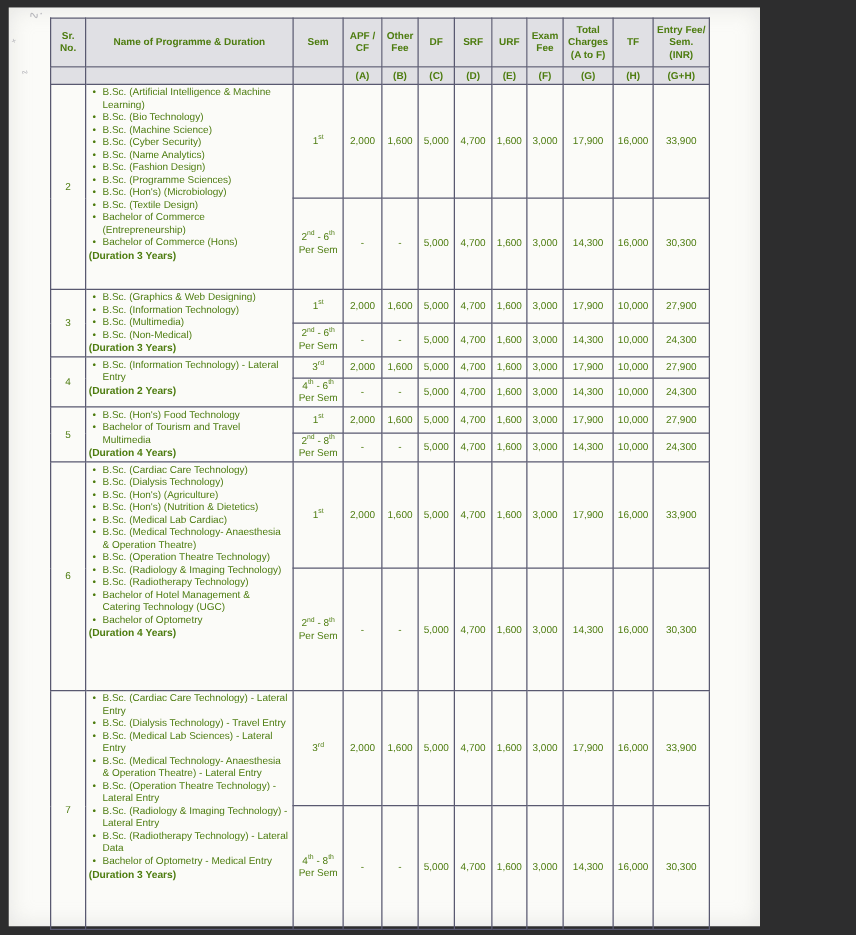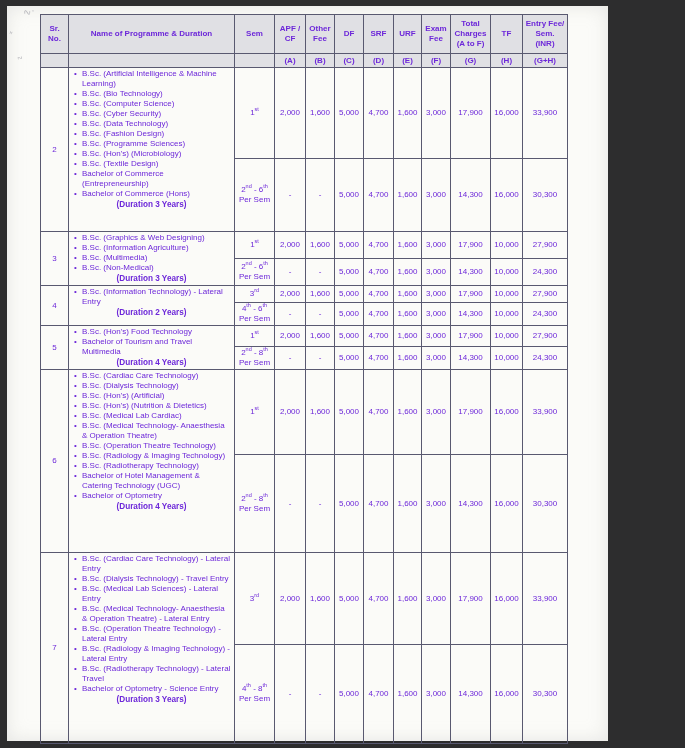--- a/index.html
+++ b/index.html
@@ -5,33 +5,33 @@
   html,body{margin:0;padding:0;}
   .scene{position:relative;width:685px;height:748px;background:#2d2d2e;overflow:hidden;
          font-family:"Liberation Sans",sans-serif;}
   .paper{position:absolute;left:7px;top:6px;width:601px;height:735px;background:#fbfbf8;
          box-shadow:inset 0 0 18px rgba(190,190,185,.35);}
   .pencil{position:absolute;color:rgba(105,105,120,.45);font-size:10px;pointer-events:none;}
   .pencil1{left:16px;top:0px;transform:rotate(-18deg);}
   .pencil2{left:2px;top:24px;transform:rotate(24deg);font-size:8px;}
   .pencil3{left:10px;top:48px;transform:rotate(-40deg);font-size:7px;}
   table.fee{border-collapse:collapse;position:absolute;left:33px;top:8px;width:527px;
-            table-layout:fixed;color:#6d28d9;}
+            table-layout:fixed;color:#4d7c0f;}
   table.fee th,table.fee td{border:1px solid #595970;padding:1px 2px;font-size:8px;
             line-height:1.25;overflow:hidden;}
   table.fee thead th{background:#e0e0e4;font-weight:bold;white-space:pre-line;
             text-align:center;vertical-align:middle;padding:1px 1px;}
   tr.hrow1 th{height:36px;}
   tr.hrow2 th{height:11px;padding:0;font-size:8px;}
   td.sr-cell{text-align:center;vertical-align:middle;font-size:8.5px;}
   td.programme-cell{vertical-align:top;padding:2px 2px 1px 4px;}
   ul.prog{margin:0;padding:0 0 0 11px;list-style:none;}
   ul.prog li{position:relative;margin:0;}
   ul.prog li::before{content:"\2022";position:absolute;left:-8px;top:-0.5px;font-size:8px;}
-  .duration{font-weight:bold;text-align:center;font-size:8.2px;margin-top:0.5px;}
+  .duration{font-weight:bold;text-align:left;font-size:8.2px;margin-top:0.5px;}
   td.sem-cell{text-align:center;vertical-align:middle;}
   td.val-cell{text-align:center;vertical-align:middle;font-size:8.3px;}
   sup{font-size:5.5px;line-height:0;vertical-align:super;}
   
   tbody tr:nth-child(1){height:91px;}  tbody tr:nth-child(2){height:73px;}
   tbody tr:nth-child(3){height:27px;}  tbody tr:nth-child(4){height:27px;}
   tbody tr:nth-child(5){height:17px;}  tbody tr:nth-child(6){height:16px;}
   tbody tr:nth-child(7){height:21px;}  tbody tr:nth-child(8){height:22px;}
   tbody tr:nth-child(9){height:85px;}  tbody tr:nth-child(10){height:98px;}
   tbody tr:nth-child(11){height:92px;} tbody tr:nth-child(12){height:99px;}
@@ -98,23 +98,23 @@
           <th>(G+H)</th>
         </tr>
       </thead>
       <tbody>
           <tr>
             <td class="sr-cell" rowspan="2">2</td>
             <td class="programme-cell" rowspan="2">
               <ul class="prog">
                 <li>B.Sc. (Artificial Intelligence &amp; Machine Learning)</li>
                 <li>B.Sc. (Bio Technology)</li>
-                <li>B.Sc. (Computer Science)</li>
+                <li>B.Sc. (Machine Science)</li>
                 <li>B.Sc. (Cyber Security)</li>
-                <li>B.Sc. (Data Technology)</li>
+                <li>B.Sc. (Name Analytics)</li>
                 <li>B.Sc. (Fashion Design)</li>
                 <li>B.Sc. (Programme Sciences)</li>
                 <li>B.Sc. (Hon's) (Microbiology)</li>
                 <li>B.Sc. (Textile Design)</li>
                 <li>Bachelor of Commerce (Entrepreneurship)</li>
                 <li>Bachelor of Commerce (Hons)</li>
               </ul>
               <div class="duration">(Duration 3 Years)</div>
             </td>
             <td class="sem-cell">1<sup>st</sup></td>
@@ -138,21 +138,21 @@
             <td class="val-cell">3,000</td>
             <td class="val-cell">14,300</td>
             <td class="val-cell">16,000</td>
             <td class="val-cell">30,300</td>
           </tr>
           <tr>
             <td class="sr-cell" rowspan="2">3</td>
             <td class="programme-cell" rowspan="2">
               <ul class="prog">
                 <li>B.Sc. (Graphics &amp; Web Designing)</li>
-                <li>B.Sc. (Information Agriculture)</li>
+                <li>B.Sc. (Information Technology)</li>
                 <li>B.Sc. (Multimedia)</li>
                 <li>B.Sc. (Non-Medical)</li>
               </ul>
               <div class="duration">(Duration 3 Years)</div>
             </td>
             <td class="sem-cell">1<sup>st</sup></td>
             <td class="val-cell">2,000</td>
             <td class="val-cell">1,600</td>
             <td class="val-cell">5,000</td>
             <td class="val-cell">4,700</td>
@@ -236,21 +236,21 @@
             <td class="val-cell">14,300</td>
             <td class="val-cell">10,000</td>
             <td class="val-cell">24,300</td>
           </tr>
           <tr>
             <td class="sr-cell" rowspan="2">6</td>
             <td class="programme-cell" rowspan="2">
               <ul class="prog">
                 <li>B.Sc. (Cardiac Care Technology)</li>
                 <li>B.Sc. (Dialysis Technology)</li>
-                <li>B.Sc. (Hon's) (Artificial)</li>
+                <li>B.Sc. (Hon's) (Agriculture)</li>
                 <li>B.Sc. (Hon's) (Nutrition &amp; Dietetics)</li>
                 <li>B.Sc. (Medical Lab Cardiac)</li>
                 <li>B.Sc. (Medical Technology- Anaesthesia &amp; Operation Theatre)</li>
                 <li>B.Sc. (Operation Theatre Technology)</li>
                 <li>B.Sc. (Radiology &amp; Imaging Technology)</li>
                 <li>B.Sc. (Radiotherapy Technology)</li>
                 <li>Bachelor of Hotel Management &amp; Catering Technology (UGC)</li>
                 <li>Bachelor of Optometry</li>
               </ul>
               <div class="duration">(Duration 4 Years)</div>
@@ -281,22 +281,22 @@
           <tr>
             <td class="sr-cell" rowspan="2">7</td>
             <td class="programme-cell" rowspan="2">
               <ul class="prog">
                 <li>B.Sc. (Cardiac Care Technology) - Lateral Entry</li>
                 <li>B.Sc. (Dialysis Technology) - Travel Entry</li>
                 <li>B.Sc. (Medical Lab Sciences) - Lateral Entry</li>
                 <li>B.Sc. (Medical Technology- Anaesthesia &amp; Operation Theatre) - Lateral Entry</li>
                 <li>B.Sc. (Operation Theatre Technology) - Lateral Entry</li>
                 <li>B.Sc. (Radiology &amp; Imaging Technology) - Lateral Entry</li>
-                <li>B.Sc. (Radiotherapy Technology) - Lateral Travel</li>
-                <li>Bachelor of Optometry - Science Entry</li>
+                <li>B.Sc. (Radiotherapy Technology) - Lateral Data</li>
+                <li>Bachelor of Optometry - Medical Entry</li>
               </ul>
               <div class="duration">(Duration 3 Years)</div>
             </td>
             <td class="sem-cell">3<sup>rd</sup></td>
             <td class="val-cell">2,000</td>
             <td class="val-cell">1,600</td>
             <td class="val-cell">5,000</td>
             <td class="val-cell">4,700</td>
             <td class="val-cell">1,600</td>
             <td class="val-cell">3,000</td>

